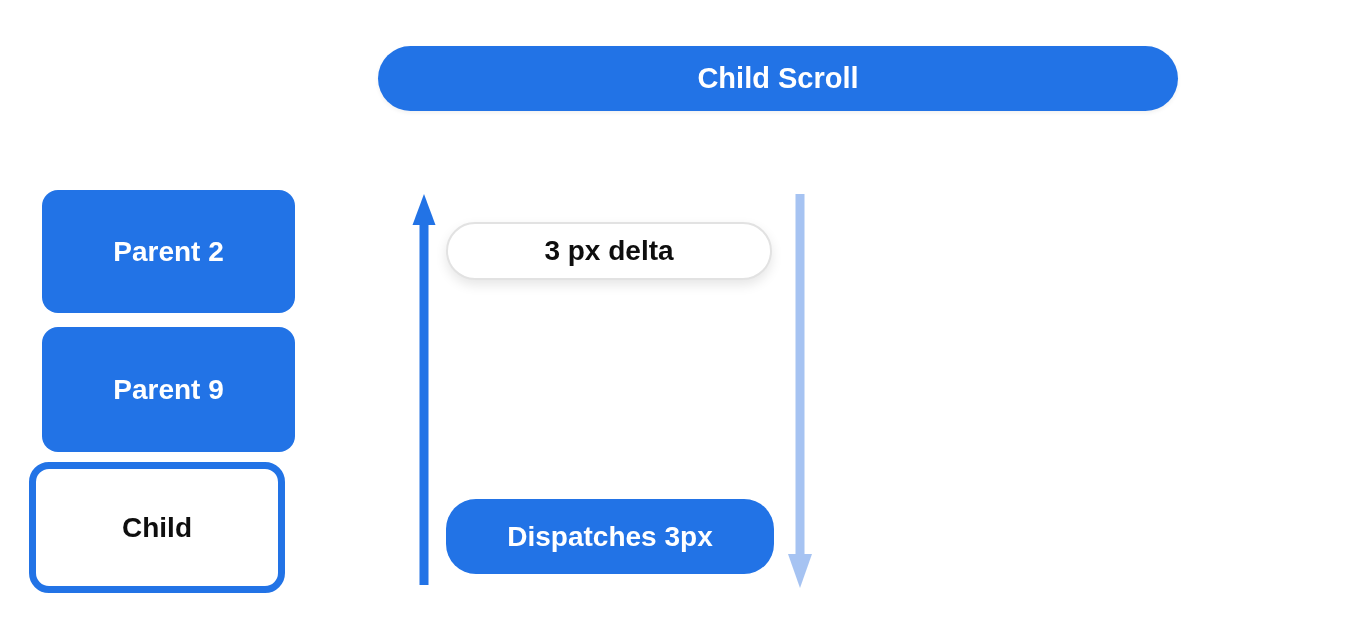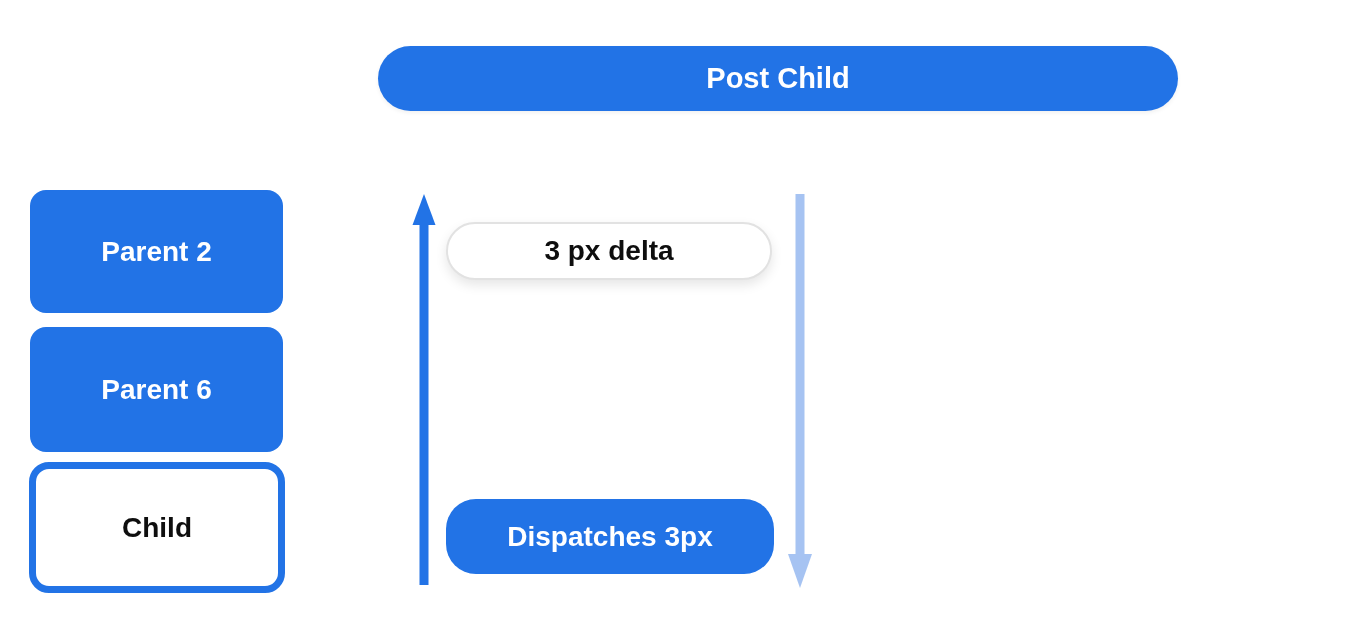--- a/index.html
+++ b/index.html
@@ -22,21 +22,21 @@
     color:var(--text-light);font-size:29px;font-weight:bold;
     box-shadow:0 2px 4px rgba(0,0,0,0.06);
   }
 
   .stack-box{
     position:absolute;left:30px;width:253px;
     display:flex;align-items:center;justify-content:center;
     font-size:28px;font-weight:bold;
   }
   .stack-box.parent{
-    background:var(--primary-blue);color:var(--text-light);border-radius:16px;
+    background:var(--primary-blue);color:var(--text-light);border-radius:16px;margin-left:12px;
   }
   .box-parent2{top:190px;height:123px;}
   .box-parent1{top:327px;height:125px;}
   .box-child{
     top:462px;height:131px;left:29px;width:256px;
     background:var(--background);color:var(--text-dark);
     border:7px solid var(--primary-blue);border-radius:20px;
     font-weight:600;
   }
 
@@ -58,25 +58,25 @@
   .pill-dispatch{
     left:446px;top:499px;width:328px;height:75px;
     background:var(--primary-blue);color:var(--text-light);
   }
 </style>
 </head>
 <body>
 
 <div class="canvas">
 
-  <div class="banner">Post Child</div>
+  <div class="banner">Child Scroll</div>
 
   <div class="stack-box parent box-parent2">Parent 2</div>
 
-  <div class="stack-box parent box-parent1">Parent 6</div>
+  <div class="stack-box parent box-parent1">Parent 9</div>
 
   <div class="stack-box box-child">Child</div>
 
   <svg class="arrow arrow-up" viewBox="0 0 32 398" xmlns="http://www.w3.org/2000/svg">
     <line x1="16" y1="30" x2="16" y2="393" style="stroke:var(--primary-blue)" stroke-width="9"></line>
     <polygon points="16,2 4.5,33 27.5,33" style="fill:var(--primary-blue)"></polygon>
   </svg>
 
   <svg class="arrow arrow-down" viewBox="0 0 32 398" xmlns="http://www.w3.org/2000/svg">
     <line x1="16" y1="2" x2="16" y2="362" style="stroke:var(--light-blue)" stroke-width="9"></line>

